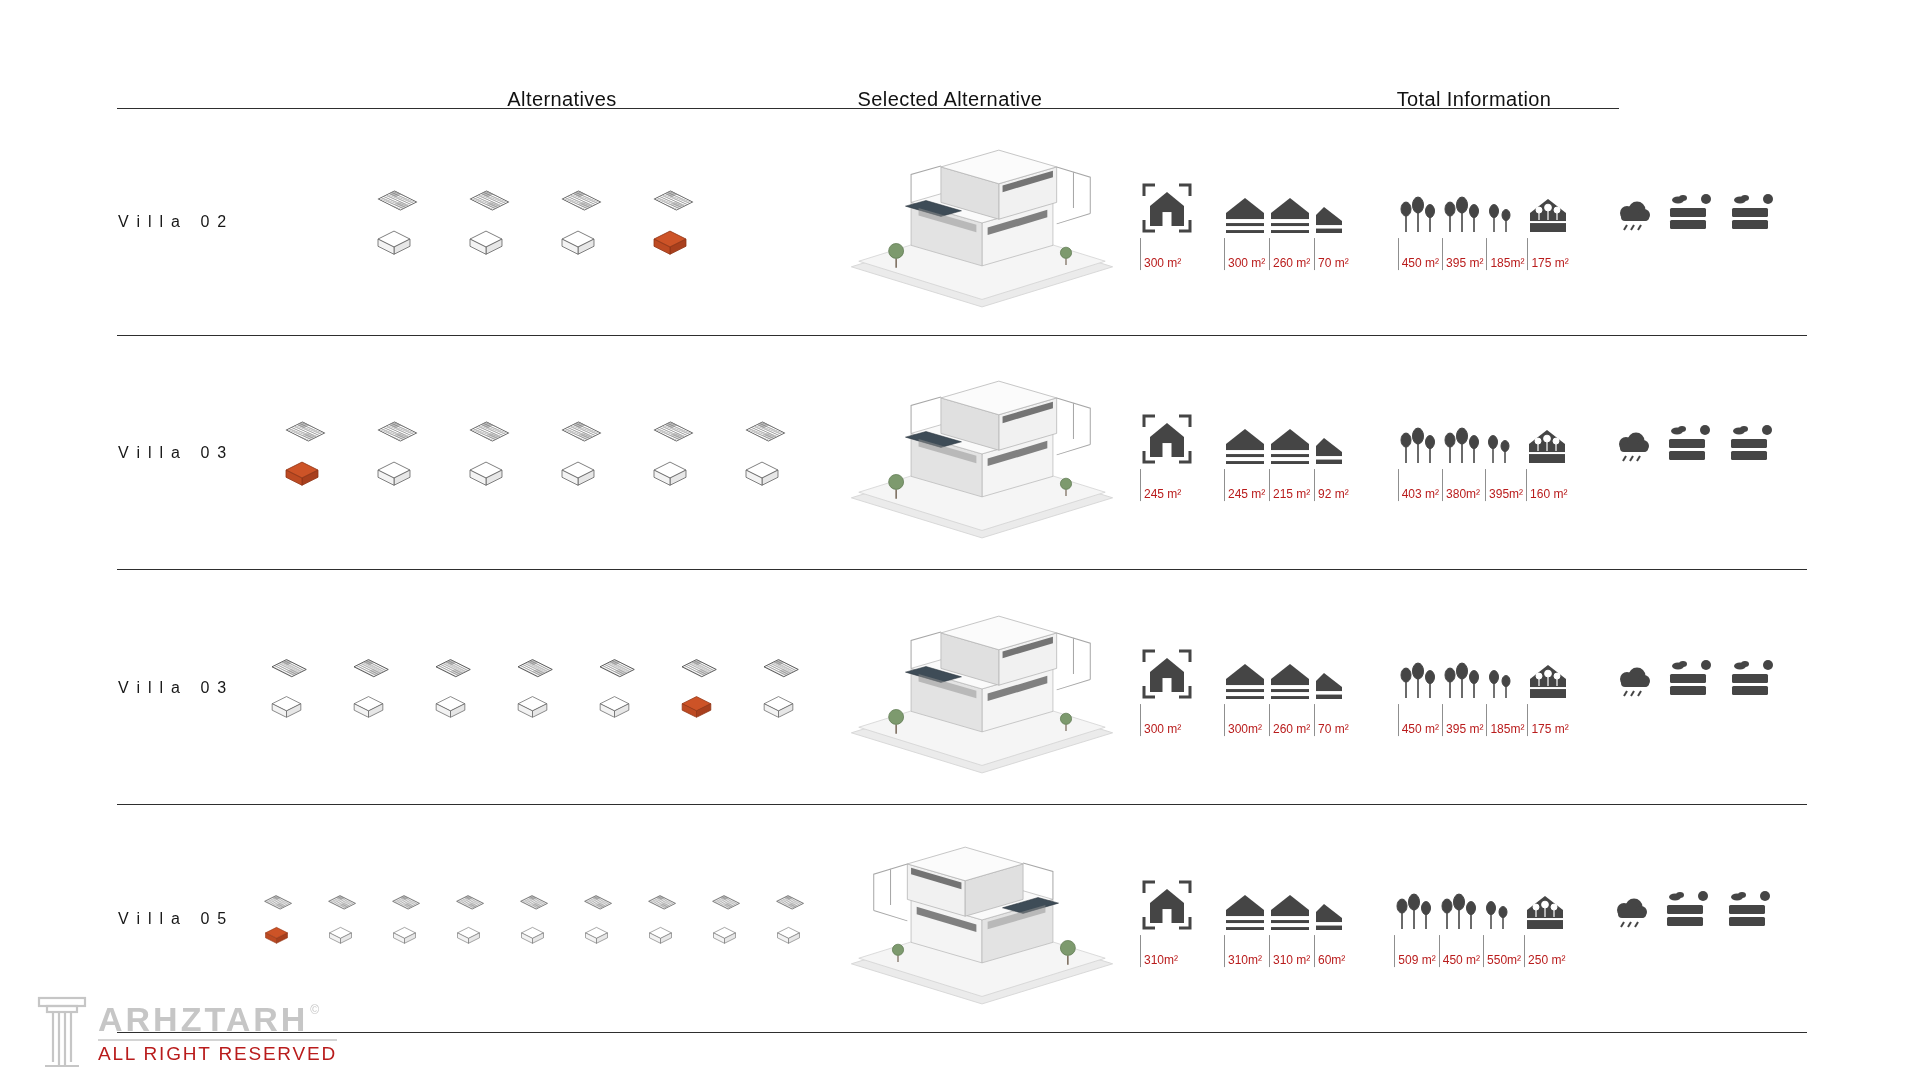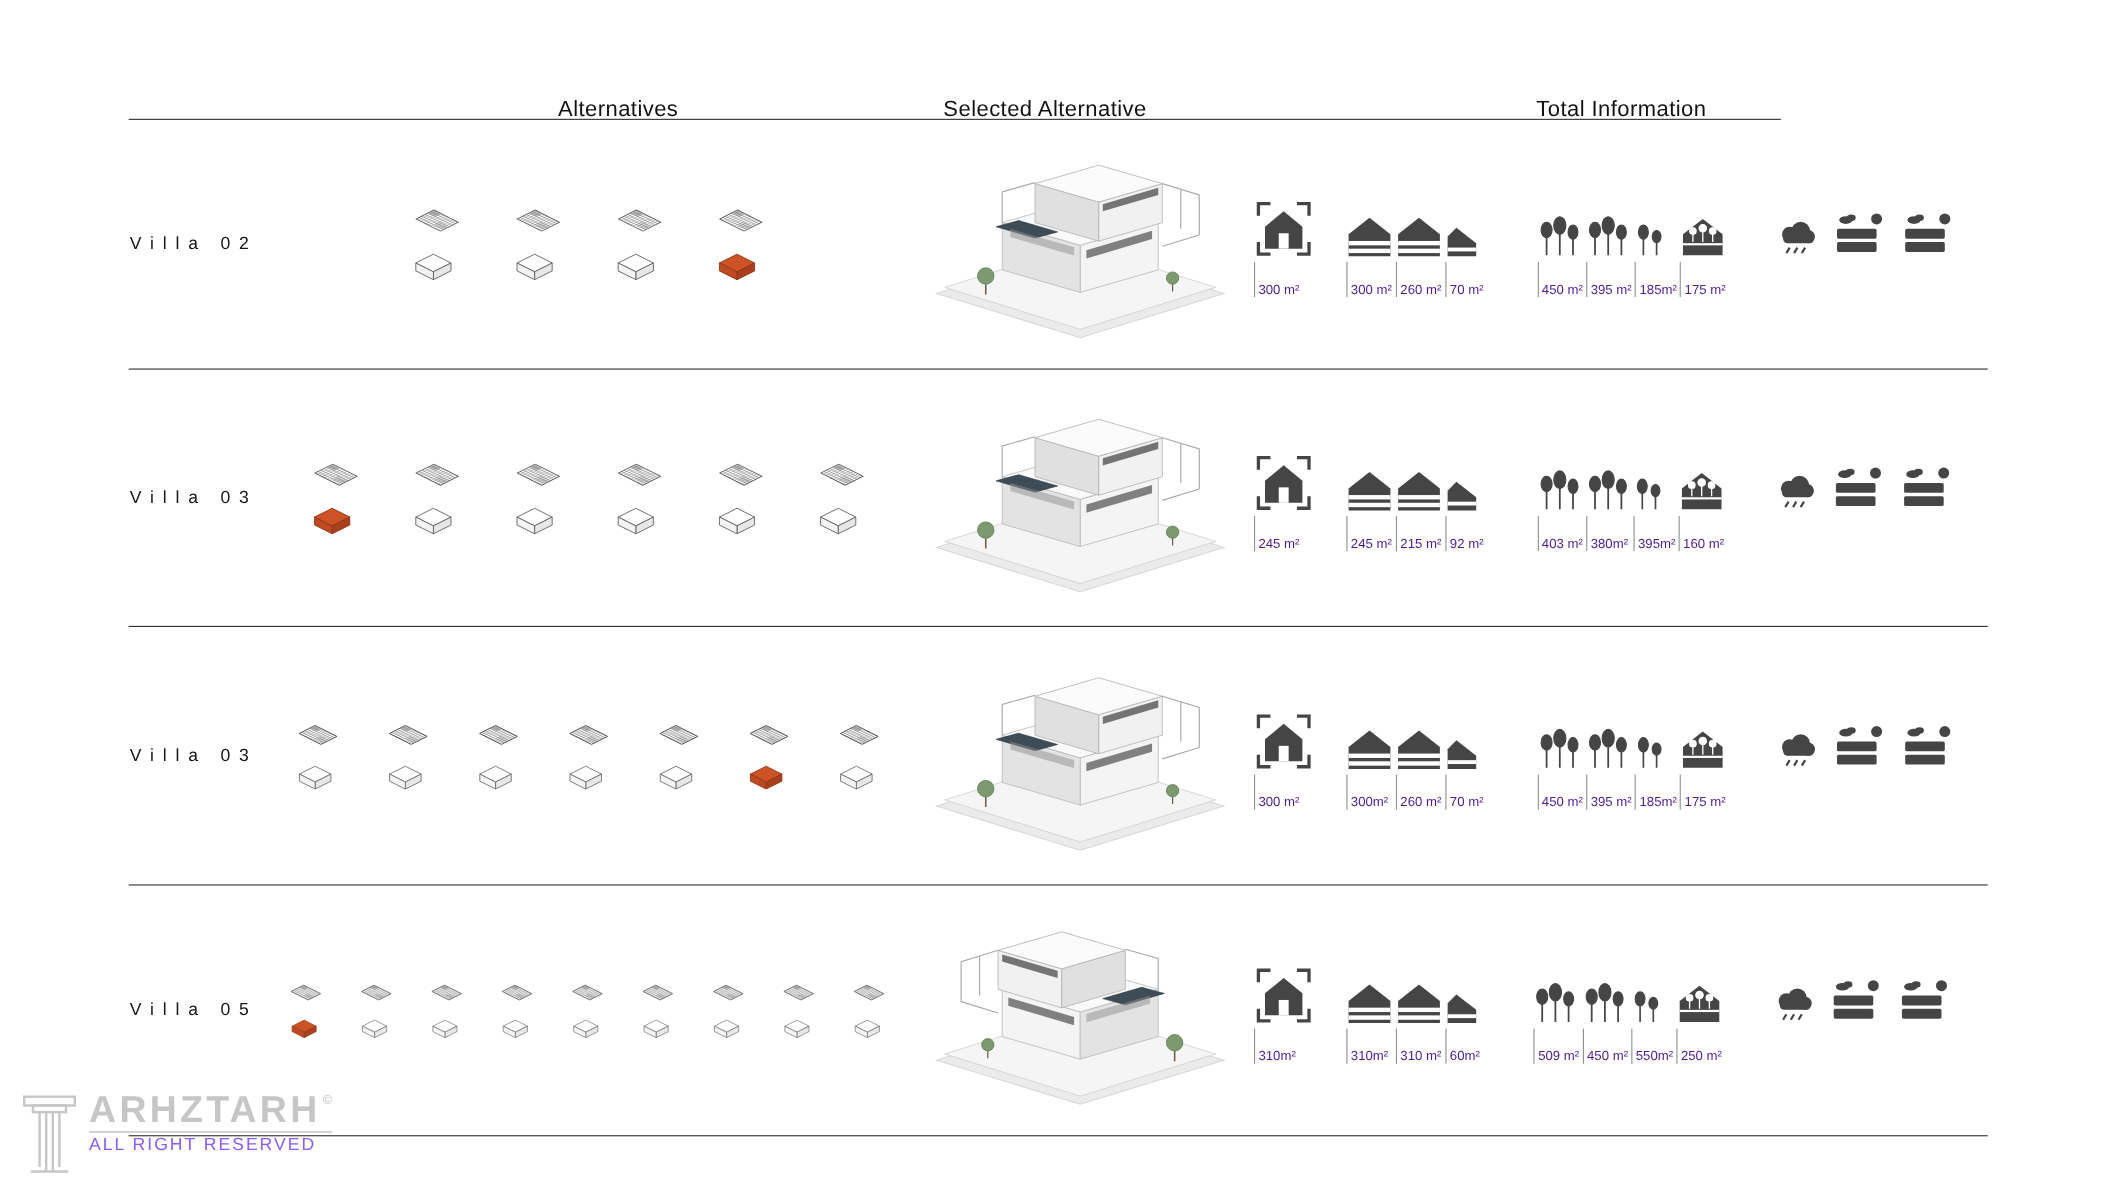--- a/index.html
+++ b/index.html
@@ -27,35 +27,35 @@
   .villa-render svg{width:280px;height:auto;display:block;margin:0 auto}
   .flip svg{transform:scaleX(-1)}
 
   .total{position:absolute;left:1140px;top:50%;transform:translateY(-46%);
     display:flex;align-items:flex-end}
   .measure{display:flex;flex-direction:column}
   .micon{height:54px;display:flex;align-items:flex-end}
   .micon svg{display:block}
   .tick{height:32px;border-left:1px solid #8f8f8f;display:flex;align-items:flex-end;
     padding-left:3px;margin-top:3px}
-  .val{font-size:12px;white-space:nowrap;color:#4c1d95}
+  .val{font-size:12px;white-space:nowrap;color:#b91c1c}
   .site{margin-right:30px}
   .mgroup{display:flex;align-items:flex-end}
   .mgroup .measure{margin-right:3px}
   .mgroup.built{margin-right:46px}
   .mgroup.land{margin-right:0}
   .context{display:flex;align-items:flex-end;gap:14px;margin-left:42px;margin-bottom:36px}
   .context span svg{display:block}
 
-  .logo{position:absolute;left:17px;bottom:6px;display:flex;align-items:flex-start;gap:8px}
+  .logo{position:absolute;left:34px;bottom:6px;display:flex;align-items:center;gap:8px}
   .logo-text{display:flex;flex-direction:column}
   .brand-line{display:flex;align-items:flex-start}
   .brand{font-size:34px;font-weight:bold;letter-spacing:3px;color:#c6c6c6;line-height:.95}
   .copy{font-size:12px;color:#c6c6c6;margin-left:2px}
-  .rights{font-size:16px;letter-spacing:1.8px;color:#8b5cf6;border-top:2px solid #d4d4d4;
+  .rights{font-size:19px;letter-spacing:1.8px;color:#b91c1c;border-top:2px solid #d4d4d4;
     margin-top:3px;padding-top:2px}
 </style>
 </head>
 <body>
 
 <div class="colhead" style="left:562px">Alternatives</div>
 <div class="colhead" style="left:950px">Selected Alternative</div>
 <div class="colhead" style="left:1474px">Total Information</div>
 
 <div id="rows">

